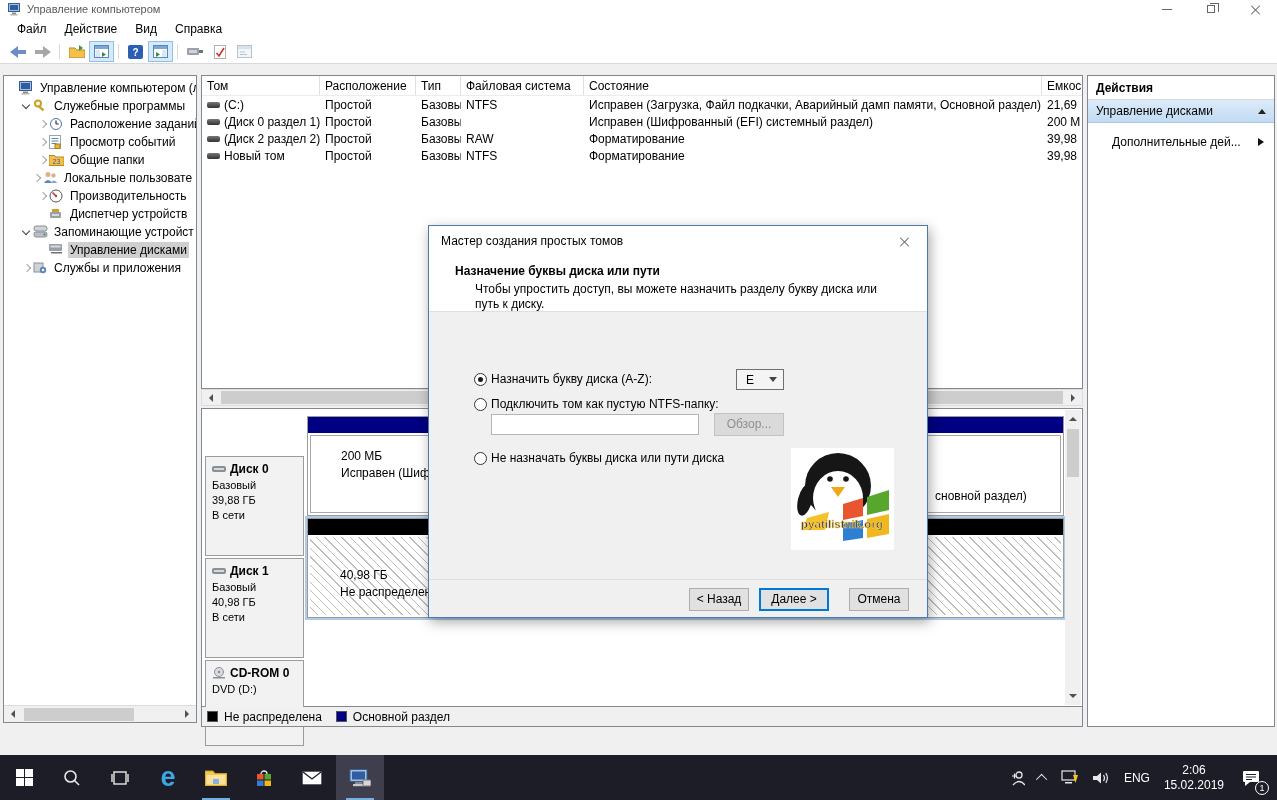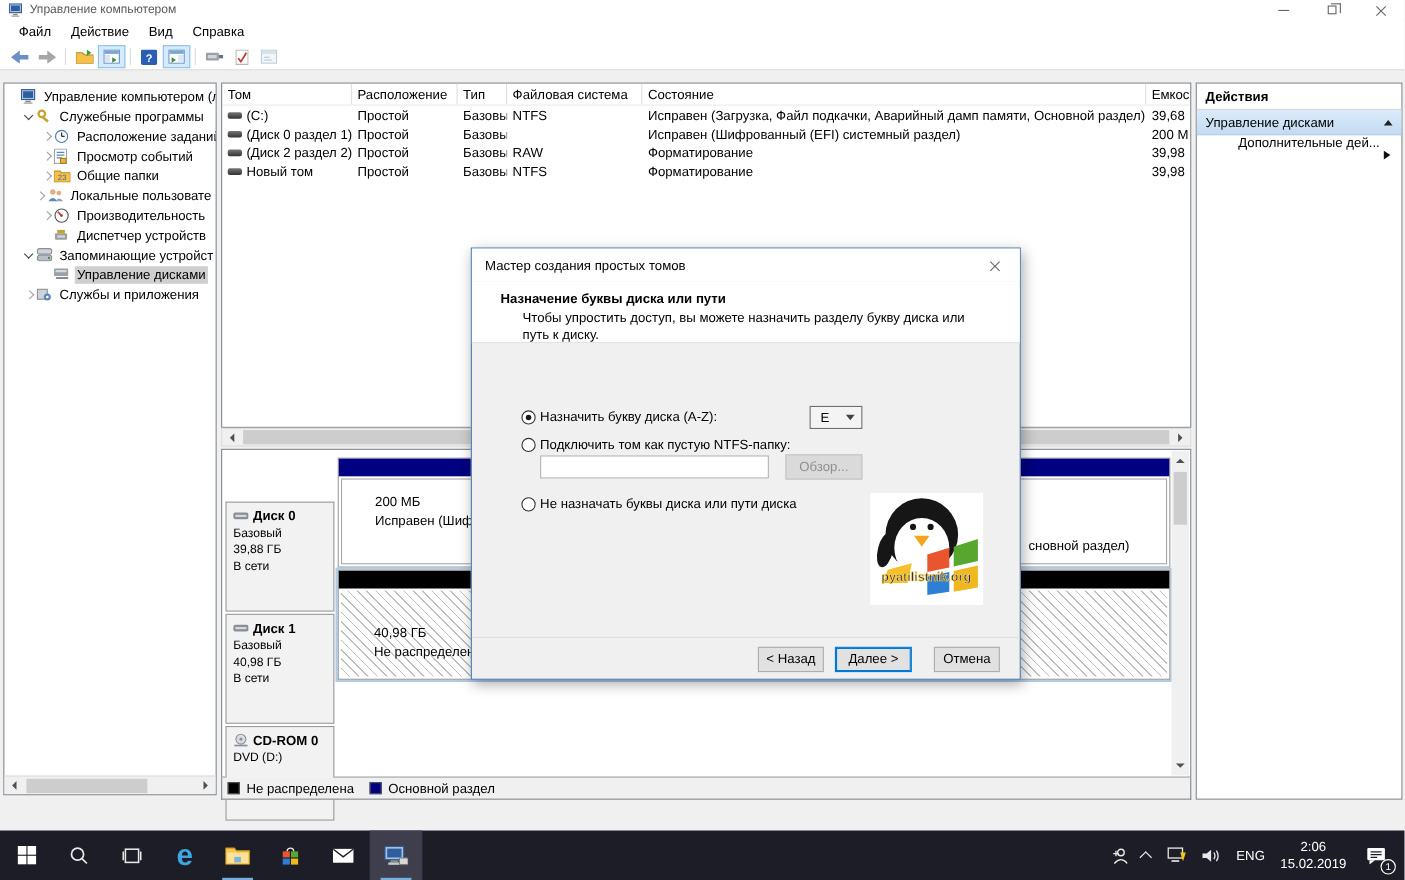--- a/index.html
+++ b/index.html
@@ -76,21 +76,21 @@
 
   
   .legend { position:absolute; left:201px; top:707px; width:882px; height:20px; background:#f0f0f0; border:1px solid #828790; border-top:none; display:flex; align-items:center; padding-left:5px; gap:6px; }
   .swatch { width:11px; height:11px; border:1px solid #555; flex:0 0 auto; }
 
   
   .actions-panel { position:absolute; left:1087px; top:75px; width:188px; height:652px; background:#fff; border:1px solid #828790; }
   .actions-title { font-weight:bold; padding:5px 8px 4px 8px; border-bottom:1px solid #d9d9d9; }
   .actions-group { height:23px; background:linear-gradient(#dcebfa,#c2dbf3); border-bottom:1px solid #a8c6e5; display:flex; align-items:center; padding:0 8px; }
   .tri-up { margin-left:auto; width:0; height:0; border:4px solid transparent; border-bottom:5px solid #222; margin-bottom:4px; }
-  .actions-sub { display:flex; align-items:center; padding:0 6px 8px 24px;flex-direction:column; }
+  .actions-sub { display:flex; align-items:center; padding:12px 6px 8px 24px; }
   .tri-right { margin-left:auto; width:0; height:0; border:4px solid transparent; border-left:6px solid #111; }
 
   
   .dialog { position:absolute; left:428px; top:225px; width:500px; height:393px; background:#f0f0f0; border:1px solid #4a7ab0; box-shadow:2px 4px 12px rgba(0,0,0,.35); z-index:50; }
   .dlg-title { height:30px; background:#fff; display:flex; align-items:center; padding-left:12px; }
   .dlg-close { position:absolute; right:0; top:0; width:45px; height:30px; display:flex; align-items:center; justify-content:center; }
   .dlg-header { height:56px; background:#fff; border-bottom:1px solid #dfdfdf; padding:8px 20px 0 26px; }
   .dlg-heading { font-weight:bold; }
   .dlg-sub { margin:4px 0 0 20px; width:420px; line-height:15px; }
   .radio { position:absolute; width:13px; height:13px; border:1px solid #333; border-radius:50%; background:#fff; }
@@ -361,21 +361,21 @@
   </div>
   <div class="vol-row">
     <div class="vol-cell">
         <span class="vol-disk-glyph"></span>
         <span>(C:)</span>
       </div>
     <div class="vol-cell">Простой</div>
     <div class="vol-cell">Базовый</div>
     <div class="vol-cell">NTFS</div>
     <div class="vol-cell">Исправен (Загрузка, Файл подкачки, Аварийный дамп памяти, Основной раздел)</div>
-    <div class="vol-cell">39,68</div>
+    <div class="vol-cell">21,69</div>
   </div>
   <div class="vol-row">
     <div class="vol-cell">
         <span class="vol-disk-glyph"></span>
         <span>(Диск 0 раздел 1)</span>
       </div>
     <div class="vol-cell">Простой</div>
     <div class="vol-cell">Базовый</div>
     <div class="vol-cell"></div>
     <div class="vol-cell">Исправен (Шифрованный (EFI) системный раздел)</div>

